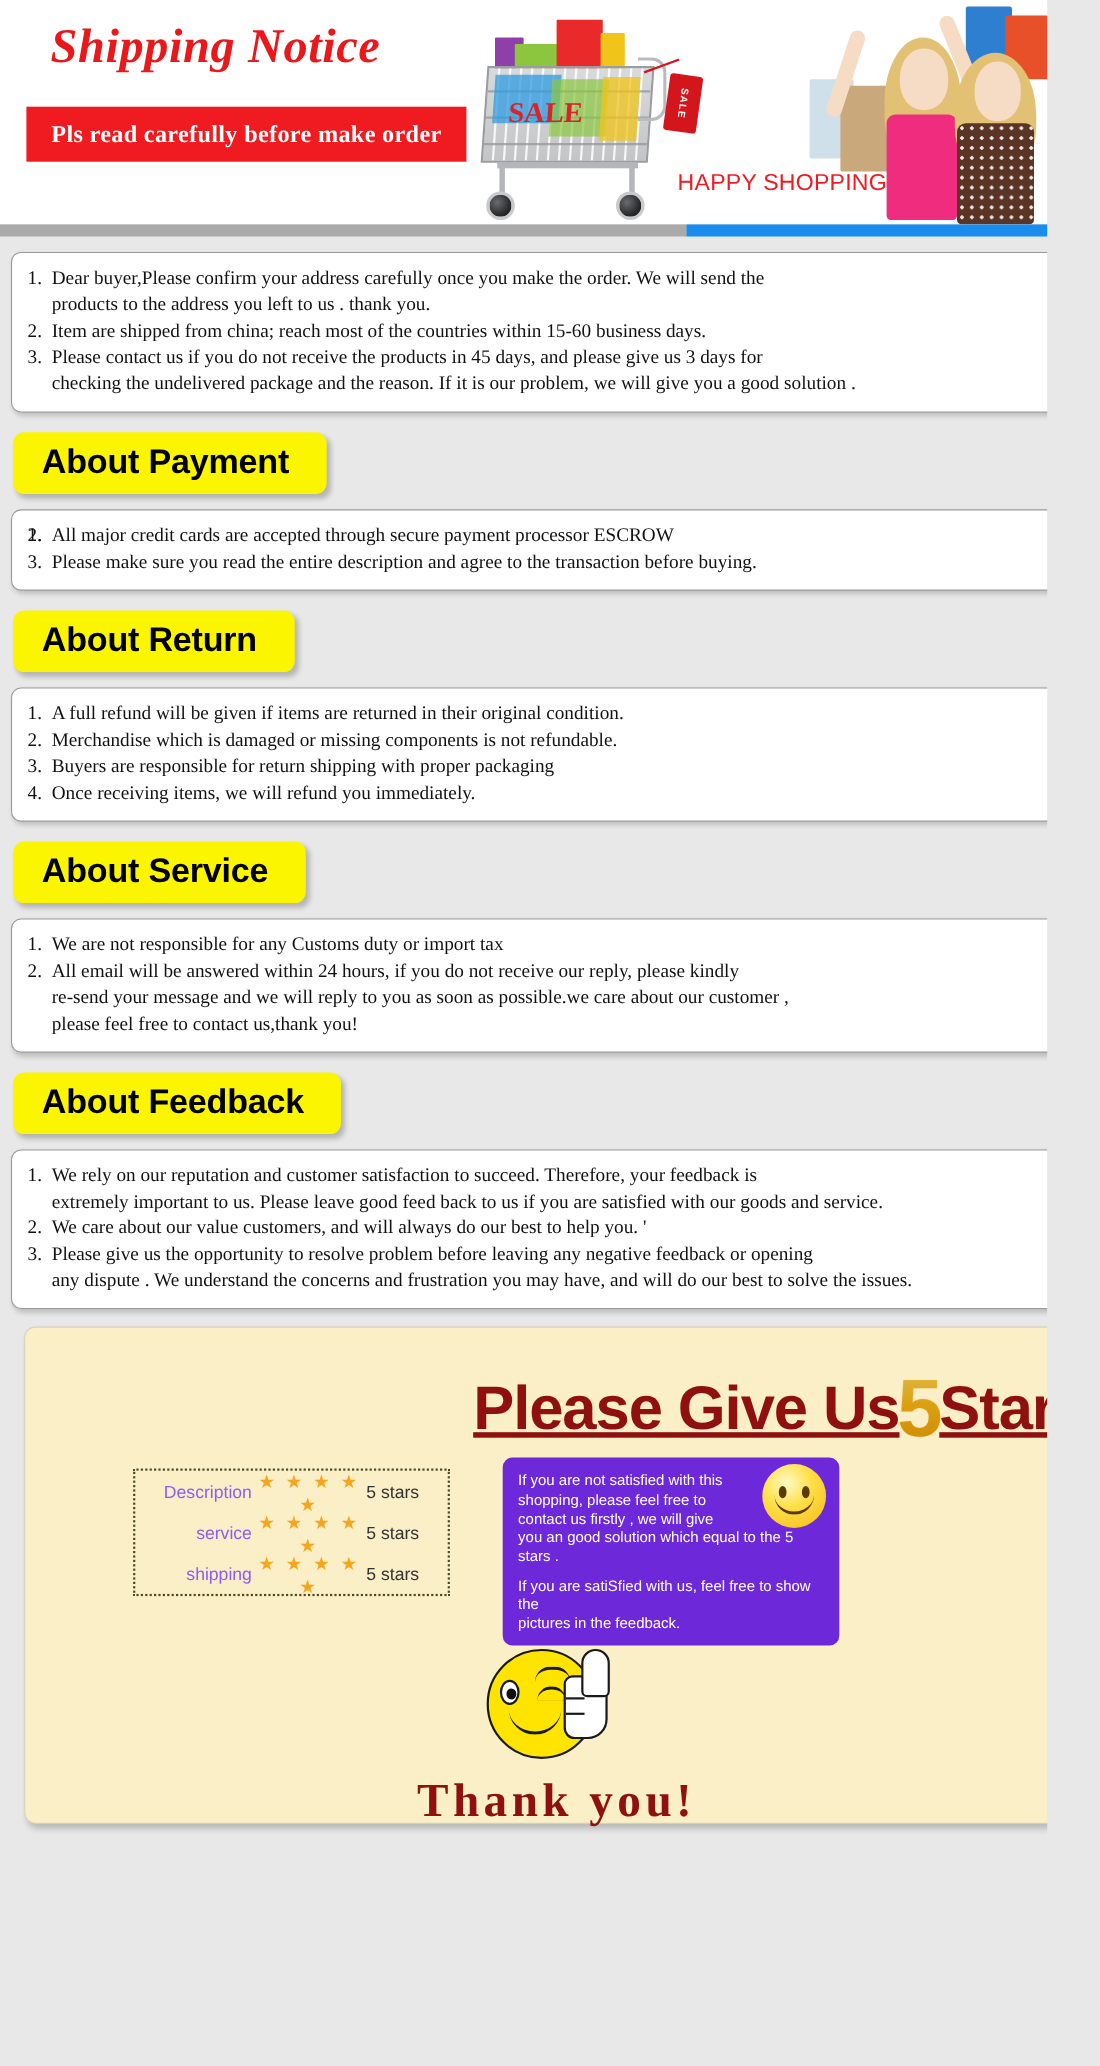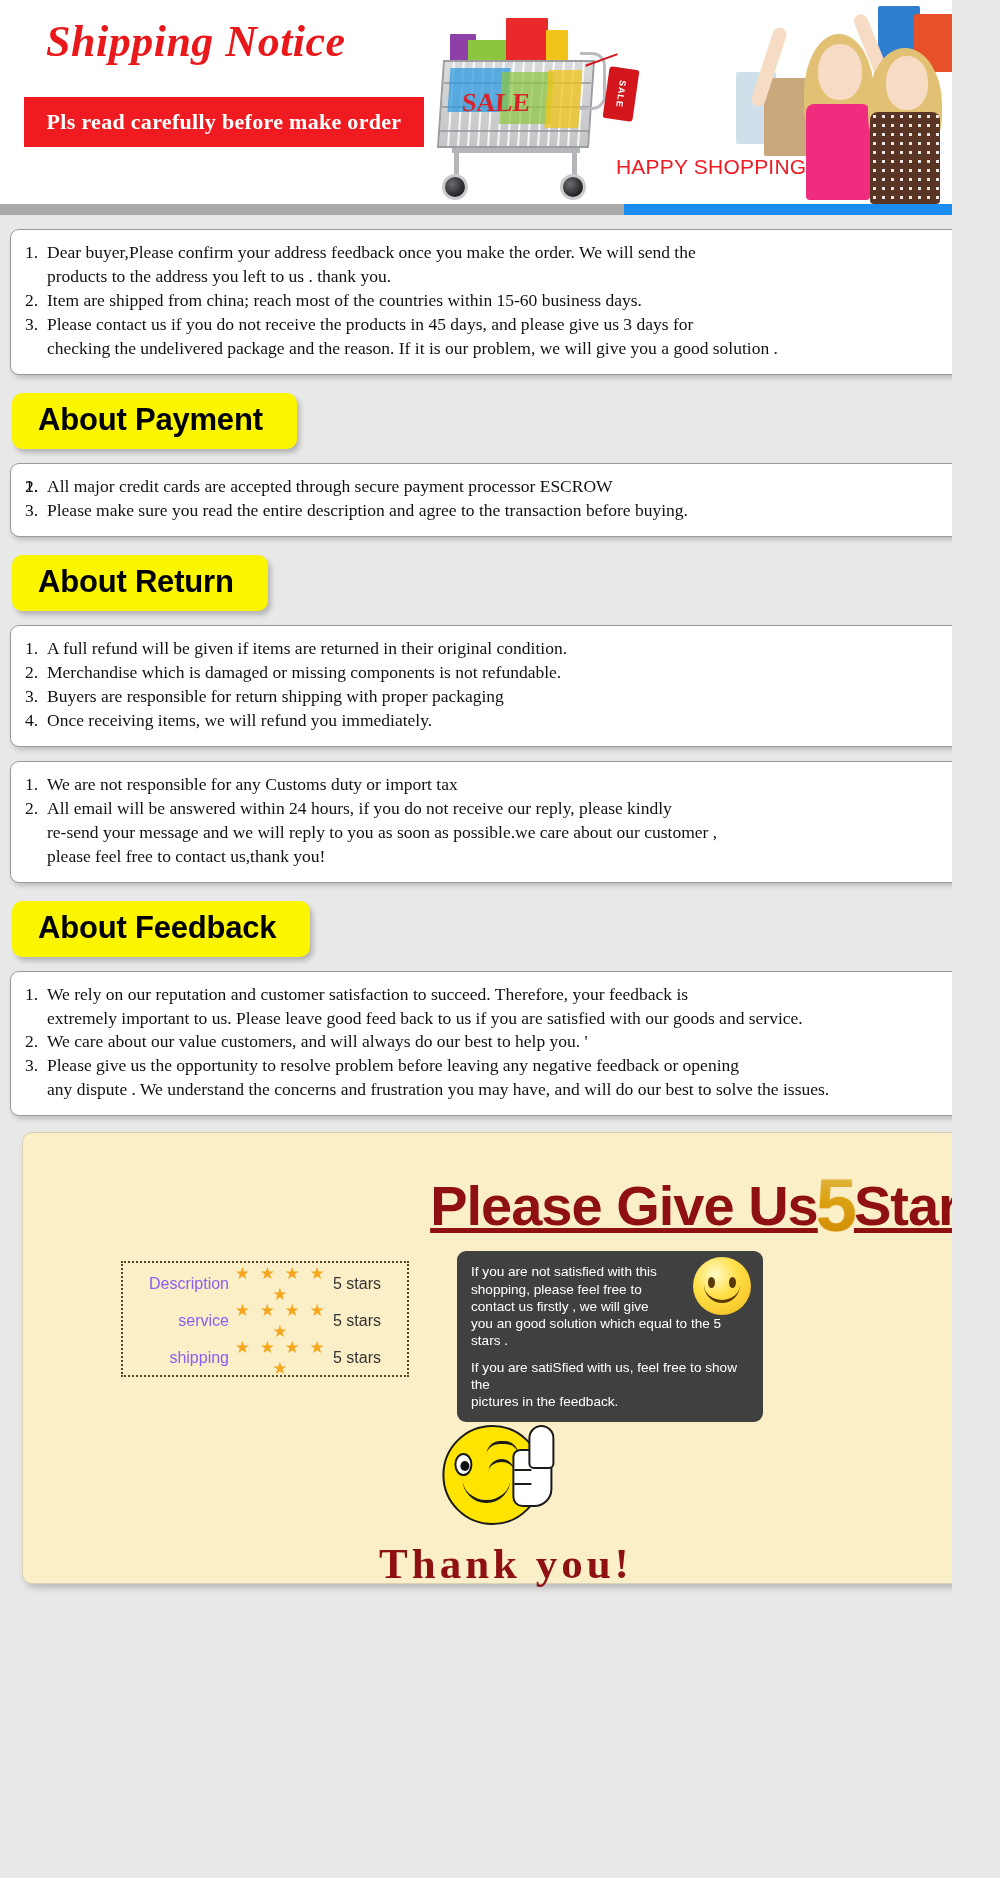--- a/index.html
+++ b/index.html
@@ -222,21 +222,21 @@
   .rating-value {
     width: 64px; text-align:left;
     font-size: 16px; color:#333;
     font-family:"Liberation Sans", sans-serif;
   }
 
   .red-note {
     position:absolute;
     left: 434px; top: 118px;
     width: 306px;
-    background:#404040;
+    background:#6d28d9;
     border-radius: 9px;
     padding: 12px 12px 12px 14px;
     color:#ffffff;
     font-size: 13.6px;
     line-height: 1.27;
     font-family:"Liberation Sans", sans-serif;
   }
   .red-note p { margin-bottom: 9px; white-space: pre-line; }
   .red-note p:last-child { margin-bottom: 0; }
   .smiley {
@@ -393,21 +393,21 @@
   <div class="divider">
     <div class="grey"></div>
     <div class="blue"></div>
   </div>
 
   <div class="content">
 
     <div class="section">
       <div class="card">
         <ol>
-          <li><span class="num">1.</span><span>Dear buyer,Please confirm your address feedback once you make the order. We will send the
+          <li><span class="num">1.</span><span>Dear buyer,Please confirm your address carefully once you make the order. We will send the
 products to the address you left to us . thank you.</span></li>
           <li><span class="num">2.</span><span>Item are shipped from china; reach most of the countries within 15-60 business days.</span></li>
           <li><span class="num">3.</span><span>Please contact us if you do not receive the products in 45 days, and please give us 3 days for
 checking the undelivered package and the reason. If it is our problem, we will give you a good solution .</span></li>
         </ol>
       </div>
     </div>
 
     <div class="section">
       <div class="tab">About Payment</div>
@@ -426,20 +426,21 @@
         <ol>
           <li><span class="num">1.</span><span>A full refund will be given if items are returned in their original condition.</span></li>
           <li><span class="num">2.</span><span>Merchandise which is damaged or missing components is not refundable.</span></li>
           <li><span class="num">3.</span><span>Buyers are responsible for return shipping with proper packaging</span></li>
           <li><span class="num">4.</span><span>Once receiving items, we will refund you immediately.</span></li>
         </ol>
       </div>
     </div>
 
     <div class="section">
+      <div class="tab">About Service</div>
       <div class="card">
         <ol>
           <li><span class="num">1.</span><span>We are not responsible for any Customs duty or import tax</span></li>
           <li><span class="num">2.</span><span>All email will be answered within 24 hours, if you do not receive our reply, please kindly
 re-send your message and we will reply to you as soon as possible.we care about our customer ,
 please feel free to contact us,thank you!</span></li>
         </ol>
       </div>
     </div>
 

